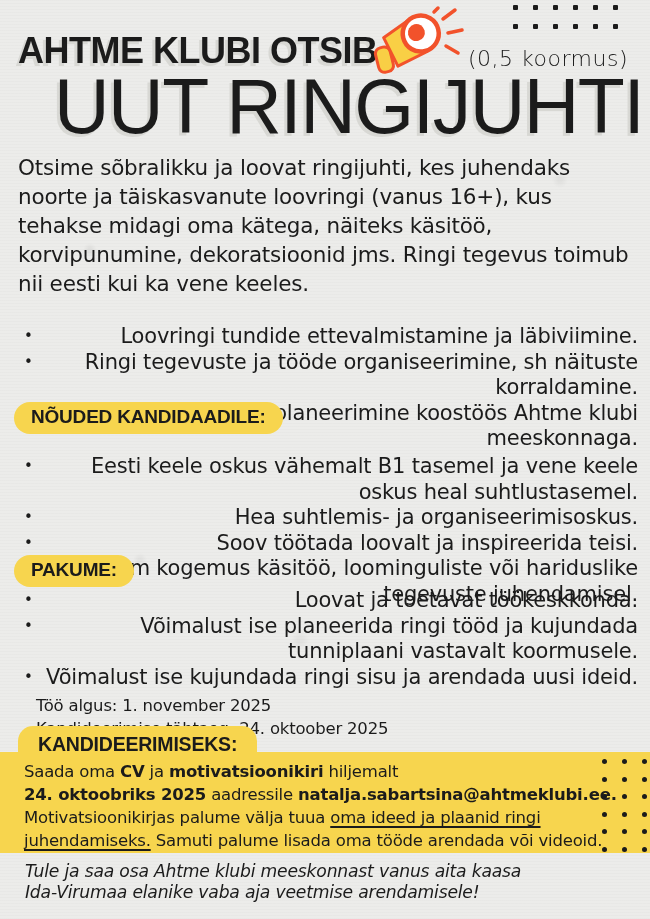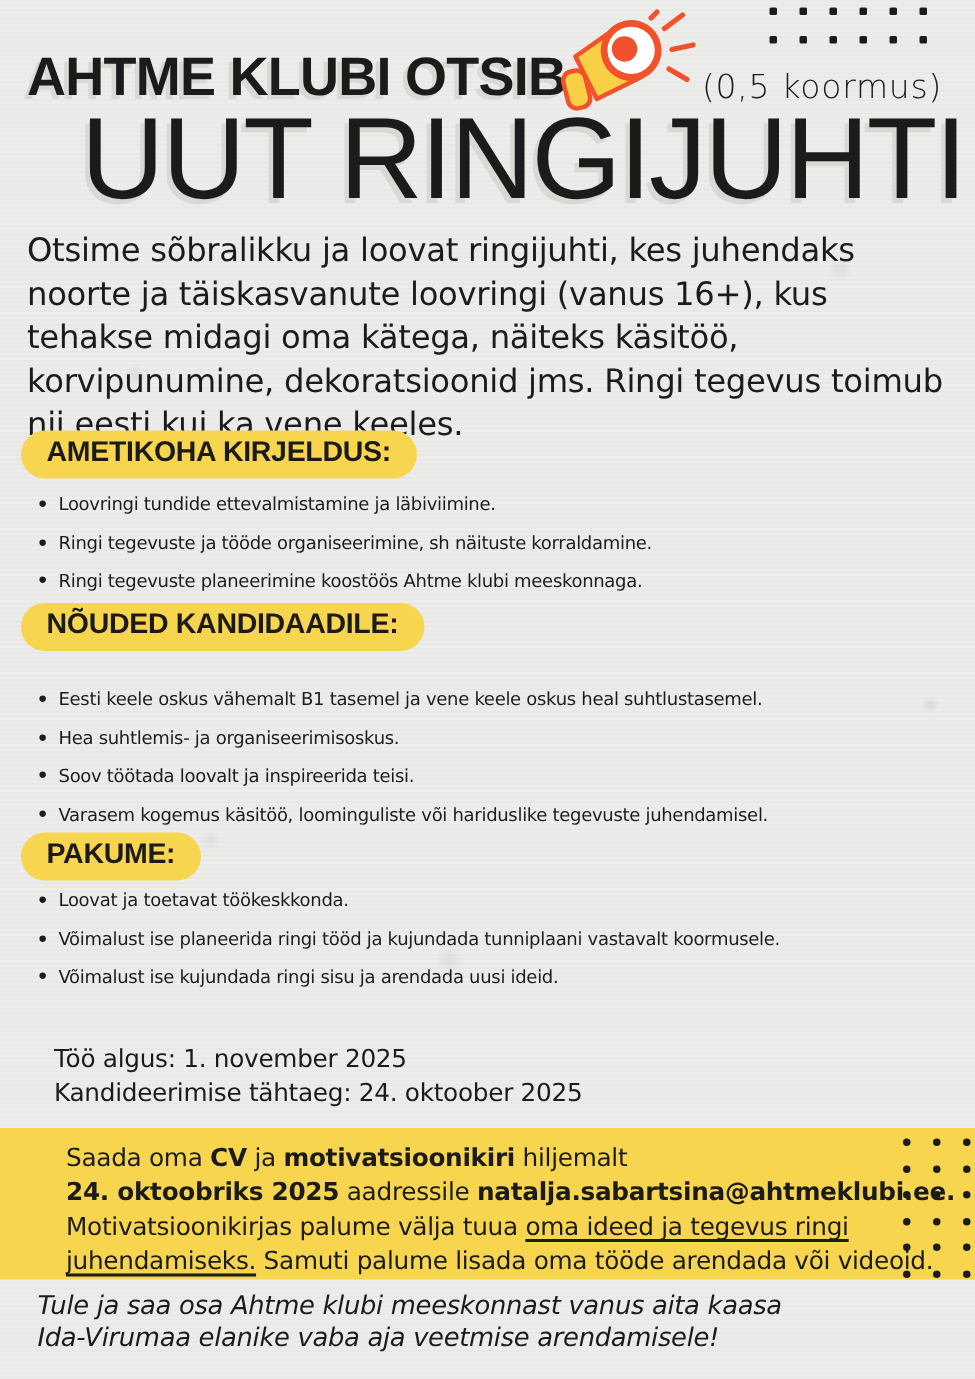--- a/index.html
+++ b/index.html
@@ -78,21 +78,21 @@
     white-space:nowrap;
   }
   .pill-1{top:287px;}
   .pill-2{top:402px;}
   .pill-3{top:555px;}
 
   
   ul.bullets{
     left:24px;width:614px;
     list-style:none;
-    font-size:12px;line-height:25.5px;letter-spacing:-0.2px;
+    font-size:21px;line-height:25.5px;letter-spacing:-0.2px;text-align:right;
   }
   ul.bullets li{padding-left:15px;position:relative;}
   ul.bullets li::before{
     content:"\2022";
     position:absolute;left:0;top:0;
     font-size:15px;
   }
   .list-1{top:324px;}
   .list-2{top:454px;}
   .list-3{top:588px;}
@@ -105,21 +105,21 @@
     background:var(--yellow);
     border-radius:15px 15px 0 0;
     padding:7px 20px 12px;
     font-size:19.5px;font-weight:800;letter-spacing:-0.2px;
     font-family:"Liberation Sans","DejaVu Sans",sans-serif;
     white-space:nowrap;
   }
   .apply-body{
     top:752px;left:0;width:650px;height:101px;
     background:var(--yellow);
-    padding:8px 60px 0 44px;
+    padding:8px 60px 0 24px;
     font-size:16.5px;line-height:23px;letter-spacing:-0.2px;
   }
   .apply-body .rich-line{white-space:nowrap;}
   .b{font-weight:700;}
   .u{text-decoration:underline;text-underline-offset:3px;text-decoration-thickness:1.5px;}
 
   
   .footer{
     top:861px;left:25px;width:600px;
     font-style:italic;font-size:17.2px;line-height:20.5px;letter-spacing:-0.2px;
@@ -161,21 +161,20 @@
       <span class="dot"></span>
       <span class="dot"></span>
     </div>
 
   <div class="abs workload">(0,5 koormus)</div>
 
   <div class="abs headline">UUT RINGIJUHTI</div>
 
   <p class="abs intro">Otsime sõbralikku ja loovat ringijuhti, kes juhendaks noorte ja täiskasvanute loovringi (vanus 16+), kus tehakse midagi oma kätega, näiteks käsitöö, korvipunumine, dekoratsioonid jms. Ringi tegevus toimub nii eesti kui ka vene keeles.</p>
 
-  <div class="abs pill pill-1">AMETIKOHA KIRJELDUS:</div>
   <ul class="abs bullets list-1">
       <li>Loovringi tundide ettevalmistamine ja läbiviimine.</li>
       <li>Ringi tegevuste ja tööde organiseerimine, sh näituste korraldamine.</li>
       <li>Ringi tegevuste planeerimine koostöös Ahtme klubi meeskonnaga.</li>
     </ul>
 
   <div class="abs pill pill-2">NÕUDED KANDIDAADILE:</div>
   <ul class="abs bullets list-2">
       <li>Eesti keele oskus vähemalt B1 tasemel ja vene keele oskus heal suhtlustasemel.</li>
       <li>Hea suhtlemis- ja organiseerimisoskus.</li>
@@ -188,25 +187,26 @@
       <li>Loovat ja toetavat töökeskkonda.</li>
       <li>Võimalust ise planeerida ringi tööd ja kujundada tunniplaani vastavalt koormusele.</li>
       <li>Võimalust ise kujundada ringi sisu ja arendada uusi ideid.</li>
     </ul>
 
   <div class="abs dates">
     <div>Töö algus: 1. november 2025</div>
     <div>Kandideerimise tähtaeg: 24. oktoober 2025</div>
   </div>
 
+  <div class="abs apply-tab">KANDIDEERIMISEKS:</div>
   <div class="abs apply-body">
     <div>
         <div class="rich-line"><span>Saada oma </span><span class="b">CV</span><span> ja </span><span class="b">motivatsioonikiri</span><span> hiljemalt</span></div>
         <div class="rich-line"><span class="b">24. oktoobriks 2025</span><span> aadressile </span><span class="b">natalja.sabartsina@ahtmeklubi.ee.</span></div>
-        <div class="rich-line"><span>Motivatsioonikirjas palume välja tuua </span><span class="u">oma ideed ja tegevus ringi</span></div>
+        <div class="rich-line"><span>Motivatsioonikirjas palume välja tuua </span><span class="u">oma ideed ja plaanid ringi</span></div>
         <div class="rich-line"><span class="u">juhendamiseks.</span><span> Samuti palume lisada oma tööde arendada või videoid.</span></div>
       </div>
     <div class="dots-grid dots-apply" id="dots-apply">
         <span class="dot"></span>
         <span class="dot"></span>
         <span class="dot"></span>
         <span class="dot"></span>
         <span class="dot"></span>
         <span class="dot"></span>
         <span class="dot"></span>

